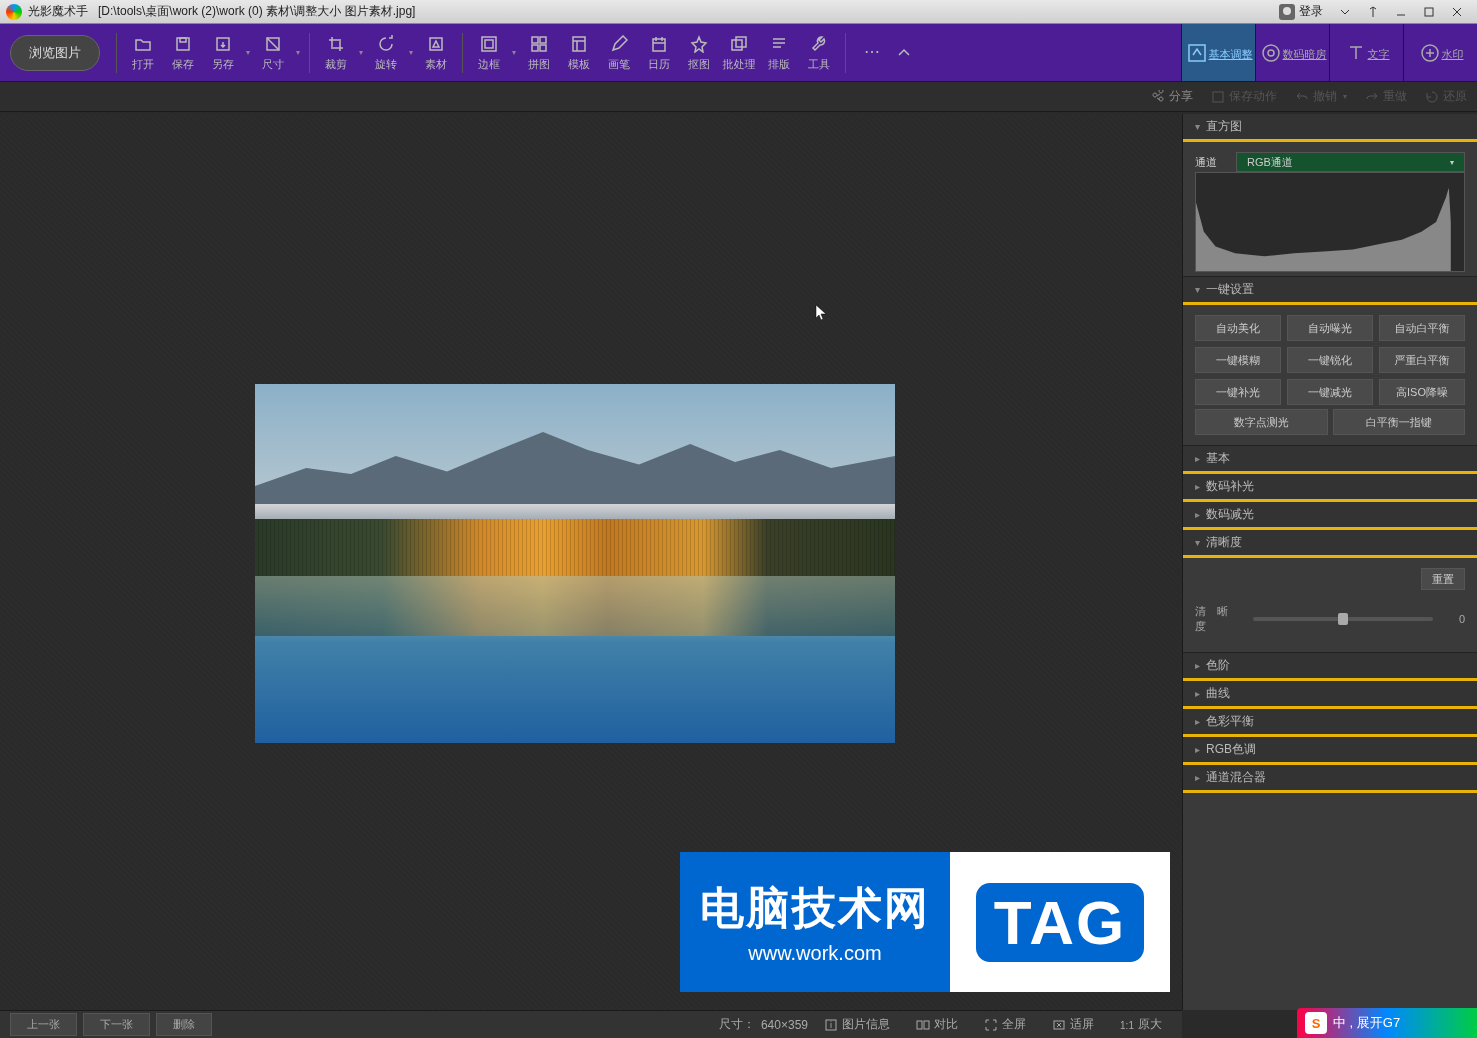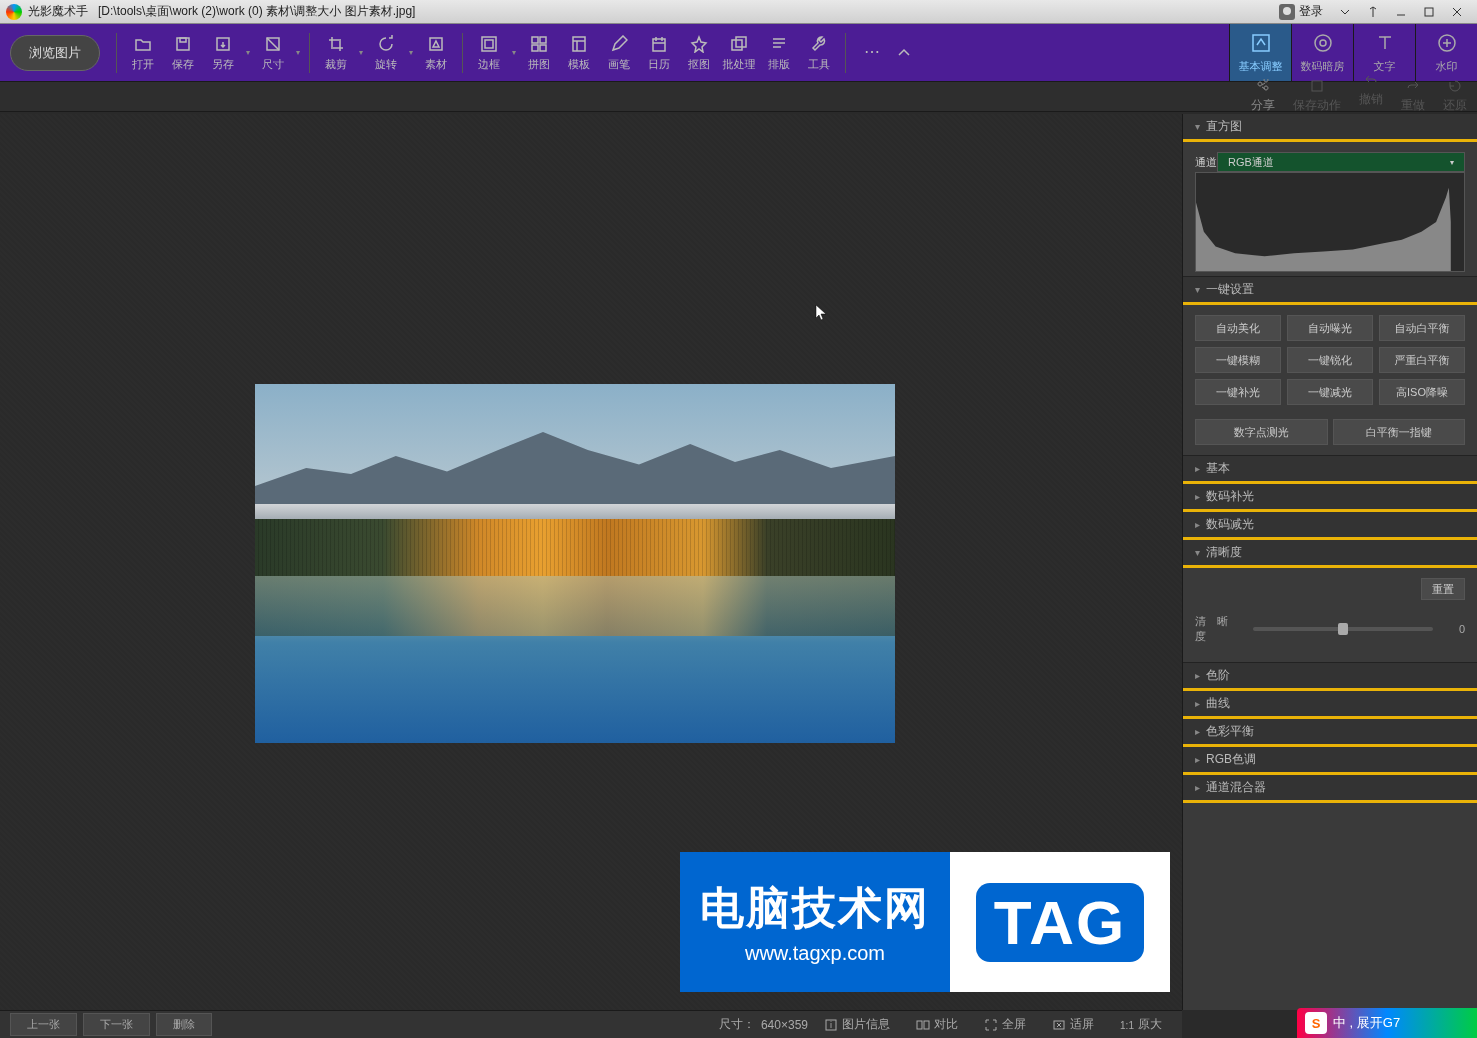--- a/index.html
+++ b/index.html
@@ -21,28 +21,28 @@
 .browse-btn { margin: 0 10px; padding: 8px 18px; background:#444; border:1px solid #666; border-radius: 18px; color:#ddd; cursor:pointer; font-size:13px; }
 .tool-group { display:flex; align-items:center; height:100%; }
 .tool-sep { width:1px; height:40px; background:#555; margin:0 6px; }
 .tool-item { display:flex; flex-direction:column; align-items:center; justify-content:center; width:40px; height:52px; cursor:pointer; color:#bbb; }
 .tool-item .ticon { width:20px; height:20px; display:flex; align-items:center; justify-content:center; }
 .tool-item .tlabel { font-size:11px; margin-top:3px; }
 .tool-item svg { width:18px; height:18px; stroke:#bbb; fill:none; stroke-width:1.5; }
 .tool-arrow { width:10px; display:flex; align-items:center; justify-content:center; color:#888; cursor:pointer; font-size:8px; }
 
 .right-tabs { margin-left:auto; display:flex; height:100%; }
-.rtab { width:62px; display:flex; flex-direction:column; align-items:center; justify-content:center; cursor:pointer; color:#aaa; border-left:1px solid #1a1a1a; }
+.rtab { width:74px; display:flex; flex-direction:row; align-items:center; justify-content:center; cursor:pointer; color:#aaa; border-left:1px solid #1a1a1a;text-decoration:underline; }
 .rtab.active { background:#2a5a8a; color:#8cf; }
 .rtab svg { width:24px; height:24px; stroke:currentColor; fill:none; stroke-width:1.5; }
 .rtab .tlabel { font-size:11px; margin-top:4px; }
 
 
 .subbar { height:30px; background:#2e2e2e; border-bottom:1px solid #1a1a1a; display:flex; align-items:center; justify-content:flex-end; padding:0 10px; gap:18px; color:#888; }
-.subbar .sitem { display:flex; align-items:center; gap:4px; cursor:pointer; font-size:12px;flex-direction:column; }
+.subbar .sitem { display:flex; align-items:center; gap:4px; cursor:pointer; font-size:12px; }
 .subbar .sitem.disabled { color:#555; }
 .subbar svg { width:14px; height:14px; }
 
 
 .main { position:absolute; top:114px; left:0; right:295px; bottom:28px; background:repeating-linear-gradient(45deg,#2a2a2a,#2a2a2a 2px,#2c2c2c 2px,#2c2c2c 4px); }
 .canvas-img { position:absolute; left:255px; top:270px; width:640px; height:359px; background:#000; overflow:hidden; }
 .sky { position:absolute; inset:0; background:linear-gradient(#8bb0c8 0%,#b8c8d0 35%,#d0d4c8 42%); }
 .mountains { position:absolute; left:0; right:0; top:30px; height:120px; }
 .mountains::before { content:""; position:absolute; left:0; right:0; top:0; height:120px; background:#5a6a78; clip-path:polygon(0 60%,8% 45%,15% 50%,22% 35%,30% 48%,38% 30%,45% 15%,52% 30%,60% 42%,68% 25%,75% 40%,82% 30%,90% 45%,100% 35%,100% 100%,0 100%); }
 .fog { position:absolute; left:0; right:0; top:120px; height:25px; background:linear-gradient(rgba(240,240,240,0.8),rgba(240,240,240,0.3)); }
@@ -54,28 +54,28 @@
 .cursor-arrow svg { width:100%; height:100%; }
 
 
 .panel { position:absolute; top:114px; right:0; width:295px; bottom:28px; background:#3a3a3a; border-left:1px solid #1a1a1a; overflow-y:auto; }
 .phead { height:28px; background:#333; border-bottom:3px solid #eab308; display:flex; align-items:center; padding:0 12px; color:#bbb; cursor:pointer; }
 .phead::before { content:"▾"; margin-right:6px; font-size:10px; color:#888; }
 .phead.collapsed::before { content:"▸"; }
 .pbody { padding:10px 12px; border-bottom:1px solid #222; }
 
 .histogram { height:135px; }
-.histo-channel { display:flex; align-items:center; gap:0; font-size:11px; }
+.histo-channel { display:flex; align-items:center; gap:19px; font-size:11px; }
 .histo-select { flex:1; height:20px; background:#14532d; border:1px solid #555; color:#ccc; font-size:11px; padding:0 10px; display:flex; align-items:center; justify-content:space-between; }
 .histo-graph { height:100px; background:#2a2a2a; border:1px solid #555; position:relative; overflow:hidden; }
 .histo-shape { position:absolute; left:0; right:0; bottom:0; height:100%; }
 
 .preset-grid { display:grid; grid-template-columns:repeat(3,1fr); gap:6px; }
 .preset-btn { height:26px; background:#4a4a4a; border:1px solid #555; color:#ccc; font-size:11px; display:flex; align-items:center; justify-content:center; cursor:pointer; }
-.preset-row2 { display:flex; gap:5px; margin-top:14px; }
+.preset-row2 { display:flex; gap:5px; margin-top:4px; }
 .preset-row2 .preset-btn { flex:1; }
 
 .slider-row { display:flex; align-items:center; gap:8px; margin:8px 0; color:#aaa; font-size:11px; }
 .slider-row .sl-label { width:50px; letter-spacing:4px; }
 .slider-track { flex:1; height:4px; background:#555; position:relative; border-radius:2px; }
 .slider-thumb { position:absolute; left:50%; top:-4px; width:10px; height:12px; background:#aaa; border-radius:2px; transform:translateX(-50%); cursor:pointer; }
 .slider-val { width:24px; text-align:right; }
 .reset-btn { float:right; height:22px; padding:0 10px; background:#4a4a4a; border:1px solid #555; color:#ccc; font-size:11px; cursor:pointer; margin-bottom:6px; }
 
 
@@ -502,21 +502,21 @@
     <svg viewBox="0 0 14 14" width="14" height="14">
         <text x="7" y="11" font-size="10" fill="#aaa" text-anchor="middle">1:1</text>
       </svg>
     <span>原大</span>
   </div>
 </div>
 
 <div class="watermark">
   <div class="wm-left">
     <div class="big">电脑技术网</div>
-    <div class="small">www.tagxp.com</div>
+    <div class="small">www.work.com</div>
   </div>
   <div class="wm-right">
     <div class="tag">TAG</div>
   </div>
 </div>
 
 <div class="ime-overlay">
   <div class="ime-s">S</div>
   <span>中 ,  展开G7</span>
 </div>

